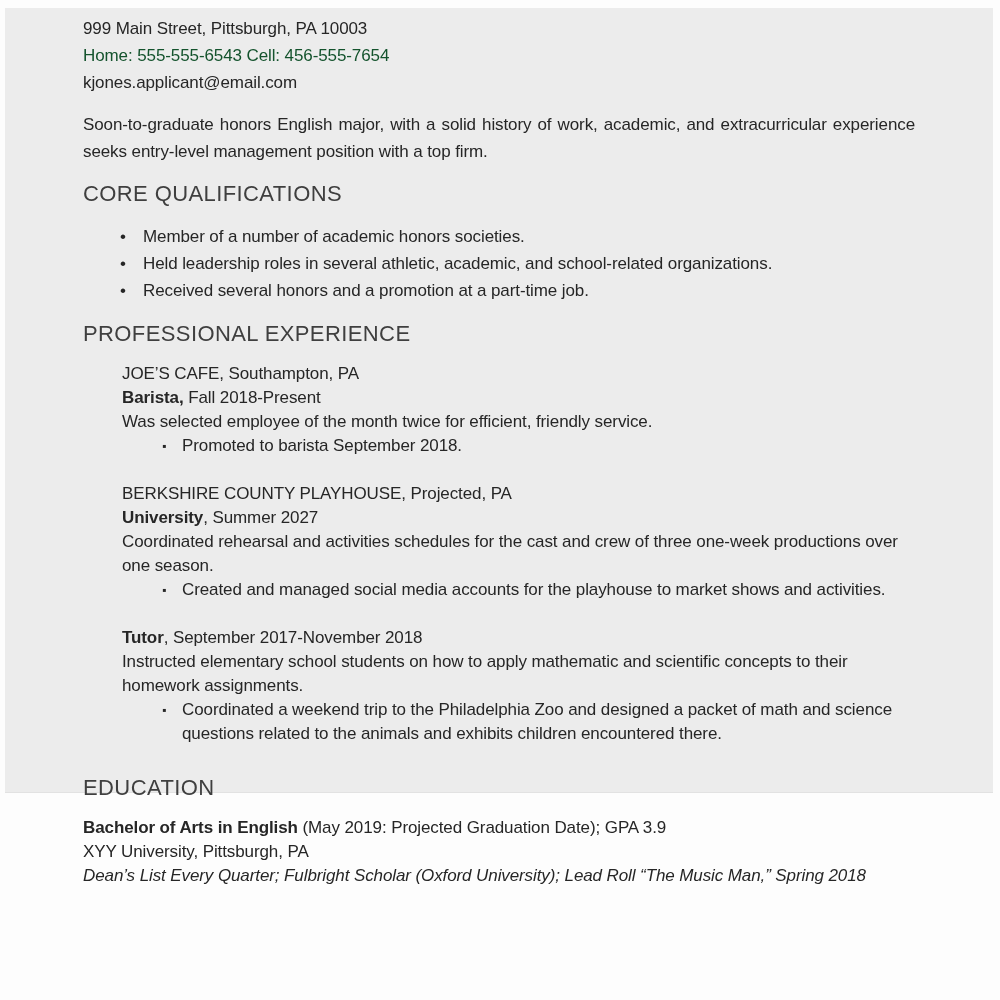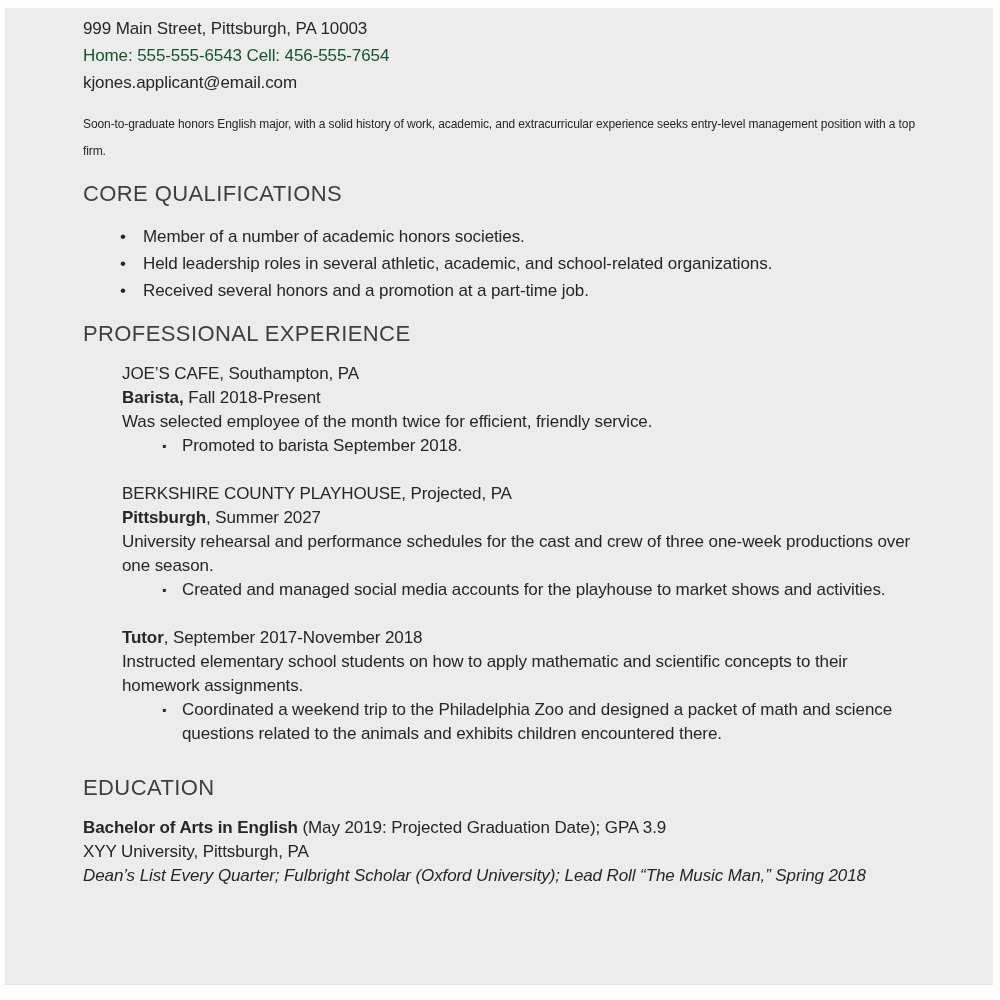--- a/index.html
+++ b/index.html
@@ -7,21 +7,21 @@
   body {
     width: 1000px; height: 1000px;
     background: #fdfdfd;
     font-family: "Liberation Sans", sans-serif;
     position: relative;
     overflow: hidden;
   }
   .paper {
     position: absolute;
     left: 5px; top: 8px;
-    width: 988px; height: 977px;
+    width: 988px; height: 785px;
     background: #ececec;
     border-bottom: 1px solid #e2e2e2;
   }
   .content {
     padding: 7px 78px 0 78px;
     color: #262626;
     letter-spacing: -0.1px;
   }
   .line { font-size: 17px; line-height: 27px; }
   .phones { color: #14532d; }
@@ -34,21 +34,21 @@
     color: #3f3f3f;
     letter-spacing: 0.4px;
   }
   .h-objective   { margin-top: 29px; }
   .h-core        { margin-top: 14px; }
   .h-experience  { margin-top: 15px; }
   .h-education   { margin-top: 27px; }
 
   p.objective {
     margin: 15px 0 0 0;
-    font-size: 12px;
+    font-size: 17px;
     line-height: 27px;
     text-align: justify;
   }
 
   ul { margin: 0; padding: 0; list-style: none; }
   ul.dots { margin-top: 14px; }
   ul.dots li {
     display: flex;
     font-size: 17px;
     line-height: 27px;
@@ -122,22 +122,22 @@
       <ul class="squares">
         <li>
           <span class="mk">▪</span>
           <span class="tx">Promoted to barista September 2018.</span>
         </li>
       </ul>
     </section>
 
     <section class="job">
       <div class="jline">BERKSHIRE COUNTY PLAYHOUSE, Projected, PA</div>
-      <div class="jline"><span class="b">Pittsburgh</span><span>, Summer 2027</span></div>
-      <div class="jline">University rehearsal and performance schedules for the cast and crew of three one-week productions over one season.</div>
+      <div class="jline"><span class="b">University</span><span>, Summer 2027</span></div>
+      <div class="jline">Coordinated rehearsal and activities schedules for the cast and crew of three one-week productions over one season.</div>
       <ul class="squares">
         <li>
           <span class="mk">▪</span>
           <span class="tx">Created and managed social media accounts for the playhouse to market shows and activities.</span>
         </li>
       </ul>
     </section>
 
     <section class="job">
       <div class="jline"><span class="b">Tutor</span><span>, September 2017-November 2018</span></div>

